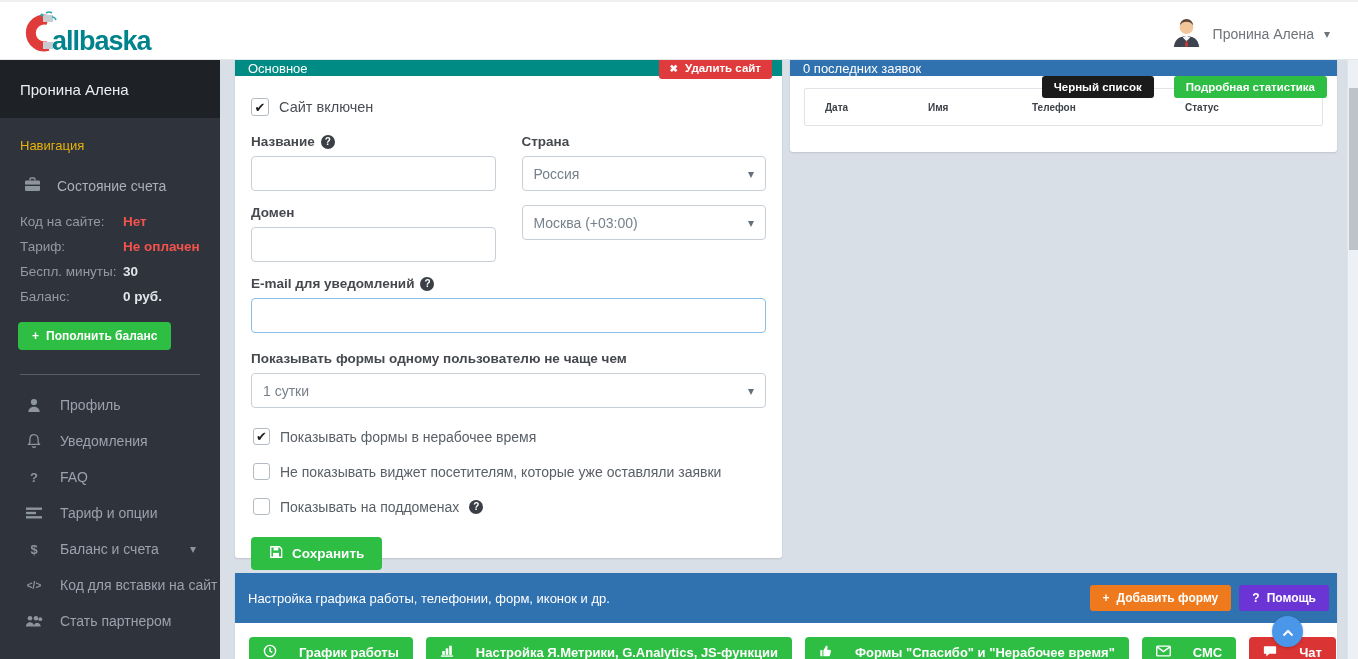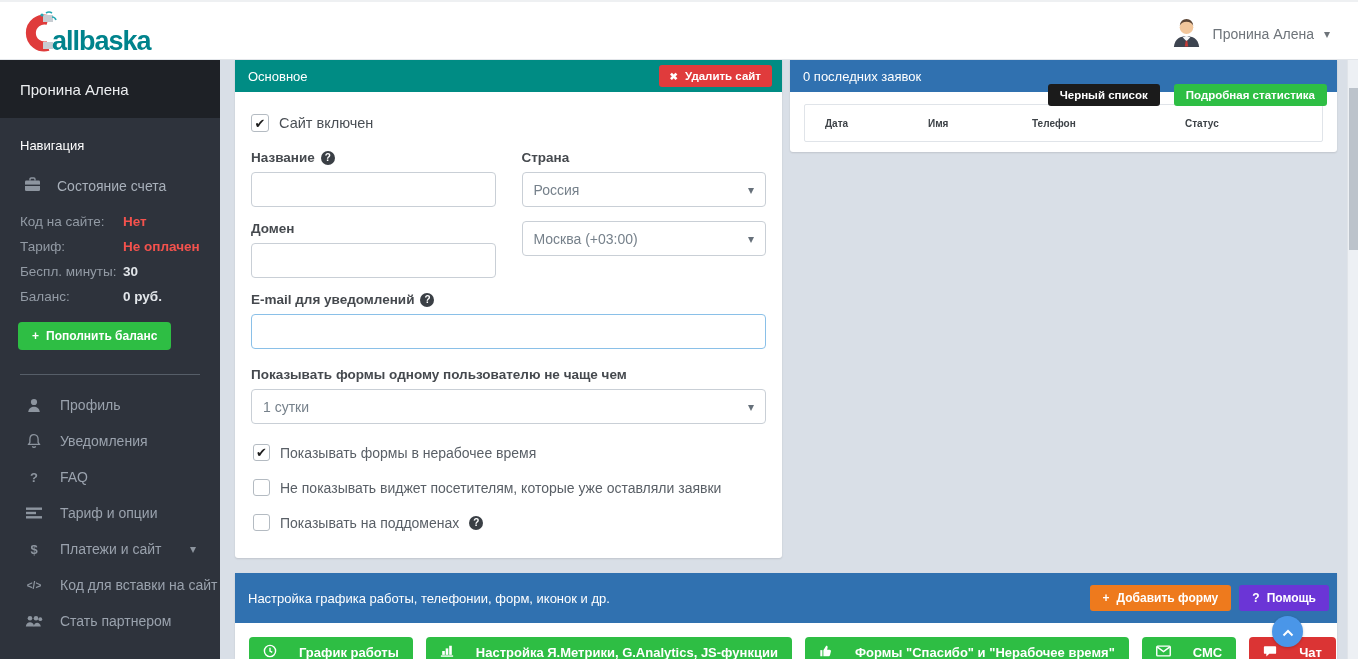--- a/index.html
+++ b/index.html
@@ -12,21 +12,21 @@
   .logo { position:absolute; left:18px; top:9px; display:flex; align-items:flex-end; cursor:pointer; }
   .logo-text { font-size:27px; font-weight:bold; color:#00838c; letter-spacing:-1px; margin-left:-6px; margin-top:4px; }
   .userbox { position:absolute; right:28px; top:13px; display:flex; align-items:center; gap:10px; cursor:pointer; }
   .username { font-size:14px; color:#6e747a; }
   .caret { font-size:12px; color:#6e747a; }
 
   
   .sidebar { position:absolute; left:0; top:60px; width:220px; height:599px; background:#2e333c; }
   .side-user { height:58px; background:#1e2126; color:#eceef0; font-size:15px;
     display:flex; align-items:center; padding-left:20px; }
-  .nav-label { color:#ffffff; font-size:13px; padding:20px 0 0 20px; }
+  .nav-label { color:#eab308; font-size:13px; padding:20px 0 0 20px; }
   .acct-title { display:flex; align-items:center; gap:16px; padding:24px 0 0 24px;
     color:#a8b0ba; font-size:14px; cursor:pointer; }
   .acct-rows { padding:14px 0 0 20px; }
   .acct-row { display:flex; font-size:13.5px; line-height:25px; }
   .acct-row .lab { width:103px; color:#939ba5; }
   .acct-row .val { font-weight:bold; }
   .val-teal { color:#2bd1c2; } .val-red { color:#f4524d; } .val-white { color:#e2e6ea; }
   .topup-btn { margin:13px 0 0 18px; display:inline-flex; align-items:center; gap:7px;
     background:#2ebe44; color:#fff; font-size:12px; font-weight:bold;
     border:none; border-radius:4px; padding:7px 14px; cursor:pointer; }
@@ -37,21 +37,21 @@
   .menu-item .mi-icon { width:20px; display:flex; justify-content:center; color:#8d959f; font-weight:bold; }
   .menu-item .mi-label { margin-left:16px; }
   .menu-item .mi-caret { position:absolute; right:24px; font-size:12px; color:#8d959f; }
   .mi-text-icon { font-size:13px; font-weight:bold; }
 
   
   .main { position:absolute; left:220px; top:60px; width:1138px; height:599px; }
 
   .card { position:absolute; background:#fff; border-radius:0 0 3px 3px;
     box-shadow:0 1px 2px rgba(0,0,0,0.12); }
-  .panel-head { height:32px; display:flex; align-items:center; justify-content:space-between;
+  .panel-head { height:16px; display:flex; align-items:center; justify-content:space-between;
     padding:0 10px 0 13px; color:#fff; font-size:13px; }
   .head-teal { background:#008c84; }
   .head-blue { background:#3071b0; }
 
   
   .card-main { left:15px; top:0; width:547px; height:498px; }
   .btn-del { display:inline-flex; align-items:center; gap:7px; background:#e03b3c; color:#fff;
     font-size:11.5px; font-weight:bold; border:none; border-radius:3px; padding:5px 11px; cursor:pointer; }
   .card-body { padding:14px 16px; }
   .chk-row { display:flex; align-items:center; gap:10px; margin:8px 0 18px 0; cursor:pointer; }
@@ -74,21 +74,21 @@
   .stack { margin-bottom:14px; }
   .chk-row.opt { margin:0 0 18px 2px; }
   .chk-row.opt .chk-box { width:17px; height:17px; }
   .chk-row.opt .chk-label { font-size:14px; color:#595f66; }
   .btn-save { display:inline-flex; align-items:center; gap:9px; background:#2ebe44; color:#fff;
     font-size:13.5px; font-weight:bold; border:none; border-radius:4px;
     padding:8px 18px; margin-top:4px; cursor:pointer; }
 
   
   .card-req { left:570px; top:0; width:547px; height:92px; }
-  .req-head-btns { display:flex; gap:14px;margin-top:38px; }
+  .req-head-btns { display:flex; gap:20px;margin-top:38px; }
   .btn-black { background:#1b1b1b; color:#fff; font-size:11.5px; font-weight:bold;
     border:none; border-radius:3px; padding:5px 12px; cursor:pointer; }
   .btn-stat { background:#2ebe44; color:#fff; font-size:11.5px; font-weight:bold;
     border:none; border-radius:3px; padding:5px 12px; cursor:pointer; }
   .req-table { margin:12px 14px; border:1px solid #e0e4e9; border-radius:2px;
     height:38px; display:flex; align-items:center; }
   .req-th { font-size:10px; font-weight:bold; color:#3e4348; }
   .req-th:nth-child(1){ margin-left:20px; width:103px; }
   .req-th:nth-child(2){ width:104px; }
   .req-th:nth-child(3){ width:153px; }
@@ -218,21 +218,21 @@
         <svg width="16" height="12" viewBox="0 0 16 12">
             <rect x="0" y="0.5" width="16" height="2.4" fill="#8d959f"></rect>
             <rect x="0" y="4.8" width="10" height="2.4" fill="#8d959f"></rect>
             <rect x="0" y="9.1" width="16" height="2.4" fill="#8d959f"></rect>
           </svg>
       </span>
       <span class="mi-label">Тариф и опции</span>
     </div>
     <div class="menu-item">
       <span class="mi-icon mi-text-icon">$</span>
-      <span class="mi-label">Платежи и сайт</span>
+      <span class="mi-label">Баланс и счета</span>
       <span class="mi-caret">▾</span>
     </div>
     <div class="menu-item">
       <span class="mi-icon mi-text-icon" style="font-size:10px;">&lt;/&gt;</span>
       <span class="mi-label">Код для вставки на сайт</span>
     </div>
     <div class="menu-item">
       <span class="mi-icon">
         <svg width="18" height="12" viewBox="0 0 18 12">
             <circle cx="5" cy="3.2" r="2.3" fill="#8d959f"></circle>
@@ -324,20 +324,30 @@
       <div class="chk-row opt">
         <span class="chk-box"></span>
         <span class="chk-label">Не показывать виджет посетителям, которые уже оставляли заявки</span>
       </div>
       <div class="chk-row opt">
         <span class="chk-box"></span>
         <span class="chk-label">Показывать на поддоменах</span>
         <span class="qmark">?</span>
       </div>
 
+      <button class="btn-save">
+        <span>
+          <svg width="14" height="14" viewBox="0 0 16 16">
+            <path d="M2 2 h10 l2.5 2.5 V14 H2 z" fill="none" stroke="#fff" stroke-width="1.5"></path>
+            <rect x="4.6" y="9" width="6.8" height="5" fill="#fff"></rect>
+            <rect x="5.2" y="2.6" width="5.4" height="3.6" fill="#fff"></rect>
+          </svg>
+        </span>
+        <span>Сохранить</span>
+      </button>
     </div>
   </div>
 
   <div class="card card-req">
     <div class="panel-head head-blue">
       <span>0 последних заявок</span>
       <div class="req-head-btns">
         <button class="btn-black">Черный список</button>
         <button class="btn-stat">Подробная статистика</button>
       </div>

